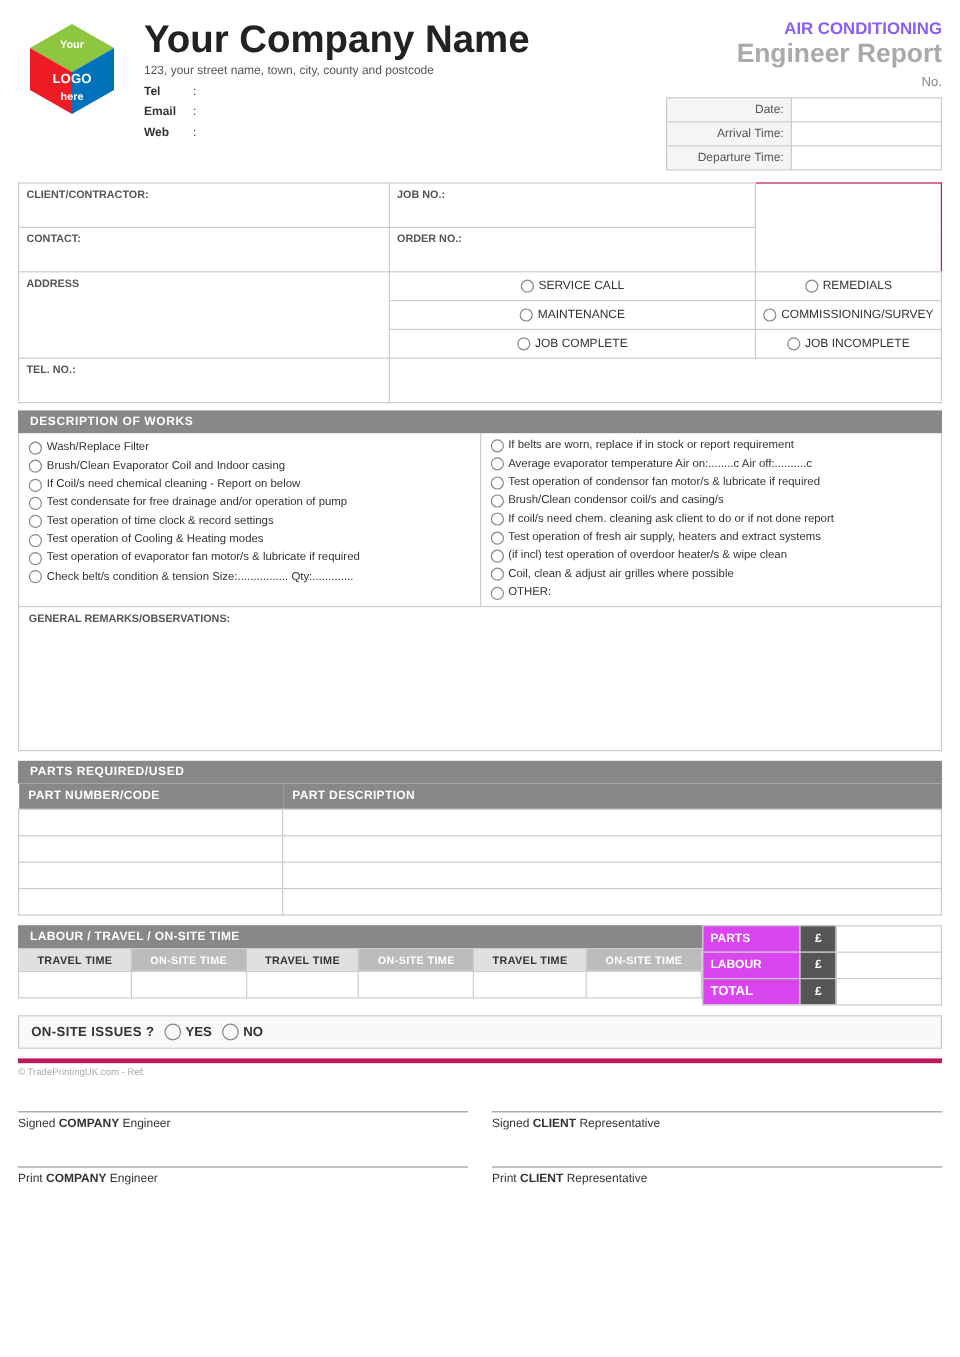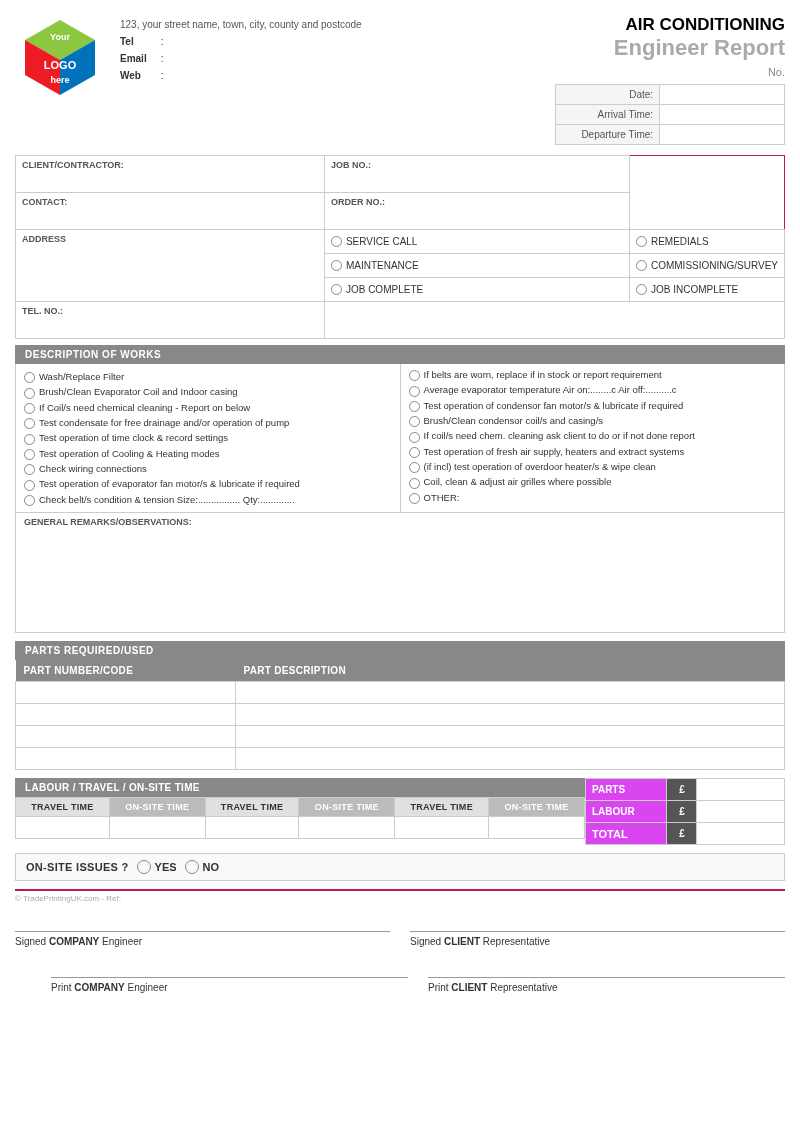--- a/index.html
+++ b/index.html
@@ -53,22 +53,22 @@
     .company-contact strong {
       display: inline-block;
       width: 38px;
     }
     .report-box {
       width: 230px;
       flex-shrink: 0;
       text-align: right;
     }
     .report-title {
-      color: #000000;
-      font-size: 17px;
+      color: #8b5cf6;
+      font-size: 14px;
       font-weight: bold;
       text-transform: uppercase;
       line-height: 1.2;
     }
     .report-subtitle {
       color: #aaa;
       font-size: 22px;
       font-weight: bold;
     }
     .report-number {
@@ -108,32 +108,33 @@
       min-height: 18px;
     }
 
     
     .radio-option {
       display: flex;
       align-items: center;
       gap: 4px;
       padding: 2px 0;
       font-size: 10px;
+      justify-content: center;
     }
     .radio-circle {
       width: 11px;
       height: 11px;
       border: 1.5px solid #888;
       border-radius: 50%;
       flex-shrink: 0;
       display: inline-block;
     }
     .work-item {
       display: flex;
-      align-items: flex-end;
+      align-items: center;
       gap: 4px;
       padding: 1.5px 0;
       font-size: 9.5px;
       line-height: 1.3;
     }
     .remarks-label {
       font-size: 9px;
       font-weight: bold;
       color: #555;
       text-transform: uppercase;
@@ -254,21 +255,21 @@
       display: inline-block;
     }
 
     
     .footer-section {
       margin-top: 8px;
     }
     .footer-ref {
       font-size: 8px;
       color: #aaa;
-      border-top: 2px solid #be185d;
+      border-top: 4px solid #be185d;
       padding-top: 3px;
       margin-bottom: 8px;
     }
     .signature-row {
       display: flex;
       gap: 20px;
       margin-top: 6px;
     }
     .sig-block {
       flex: 1;
@@ -321,20 +322,21 @@
 
         <polygon points="80,25 45,45 45,80 80,60" fill="#0072BC"></polygon>
 
         <text x="45" y="25" text-anchor="middle" fill="white" font-size="9" font-weight="bold" font-family="Arial">Your</text>
         <text x="45" y="54" text-anchor="middle" fill="white" font-size="11" font-weight="bold" font-family="Arial">LOGO</text>
         <text x="45" y="68" text-anchor="middle" fill="white" font-size="9" font-weight="bold" font-family="Arial">here</text>
       </svg>
     </div>
 
     <div class="company-info">
+      <div class="company-name">Your Company Name</div>
       <div class="company-address">123, your street name, town, city, county and postcode</div>
       <div class="company-contact">
         <div><strong>Tel</strong> <span>:</span></div>
         <div><strong>Email</strong> <span>:</span></div>
         <div><strong>Web</strong> <span>:</span></div>
       </div>
     </div>
 
     <div class="report-box">
       <div class="report-title">AIR CONDITIONING</div>
@@ -457,24 +459,20 @@
           <span class="radio-circle"></span>
           <span>Test condensate for free drainage and/or operation of pump</span>
         </div>
         <div class="work-item">
           <span class="radio-circle"></span>
           <span>Test operation of time clock &amp; record settings</span>
         </div>
         <div class="work-item">
           <span class="radio-circle"></span>
           <span>Test operation of Cooling &amp; Heating modes</span>
-        </div>
-        <div class="work-item">
-          <span class="radio-circle"></span>
-          <span>Check wiring connections</span>
         </div>
         <div class="work-item">
           <span class="radio-circle"></span>
           <span>Test operation of evaporator fan motor/s &amp; lubricate if required</span>
         </div>
         <div class="work-item">
           <span class="radio-circle"></span>
           <span>Check belt/s condition &amp; tension    Size:................  Qty:.............</span>
         </div>
       </div>
@@ -628,21 +626,21 @@
       <div class="sig-block">
         <div class="sig-line"></div>
         <div class="sig-label">
           <span>Signed</span>
           <strong>CLIENT</strong>
           <span>Representative</span>
         </div>
       </div>
     </div>
 
-    <div class="signature-row" style="margin-top:10px;margin-left:36px;">
+    <div class="signature-row" style="margin-top:10px;">
       <div class="sig-block">
         <div class="sig-line"></div>
         <div class="sig-label">
           <span>Print</span>
           <strong>COMPANY</strong>
           <span>Engineer</span>
         </div>
       </div>
       <div class="sig-block">
         <div class="sig-line"></div>

